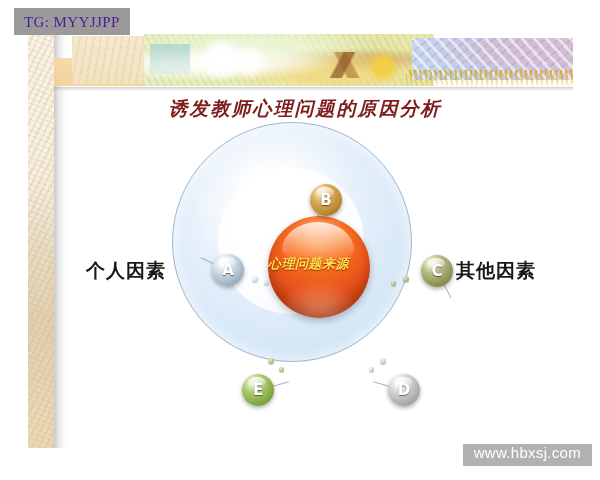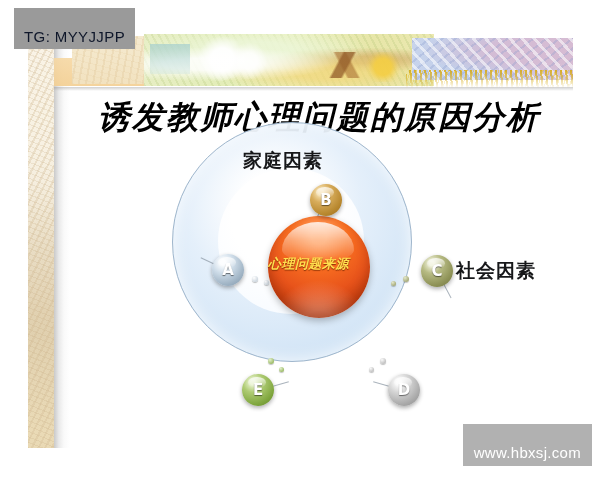--- a/index.html
+++ b/index.html
@@ -137,27 +137,27 @@
     left: 26px; top: 57px; width: 519px; height: 4px;
     background: linear-gradient(180deg, rgba(150,150,150,.45) 0%, rgba(255,255,255,0) 100%);
   }
 
   
   #title {
     position: absolute;
     left: 42px;
     top: 66px;
     width: 470px;
-    text-align: right;
+    text-align: center;
     font-family: "DejaVu Serif", "Liberation Serif", serif;
-    font-size: 32px;
+    font-size: 19px;
     font-style: italic;
     font-weight: 700;
     letter-spacing: 2px;
-    color: #000000;
+    color: #7f1d1d;
     white-space: nowrap;
   }
 
   
   #diagram {
     position: absolute;
     left: 0;
     top: 78px;
     width: 545px;
     height: 330px;
@@ -299,32 +299,32 @@
   #label-B { left: 215px; top: 40px;  }
   #label-C { left: 428px; top: 150px; }
   #label-D { left: 405px; top: 272px; }
   #label-E { left: 75px;  top: 272px; }
 
   
   #wm-top {
     position: absolute;
     left: 14px;
     top: 8px;
-    padding: 20px 10px 4px 10px;
+    padding: 6px 10px 4px 10px;
     background: #9a9a9a;
-    color: #0f172a;
+    color: #4c1d95;
     font-size: 15px;
     letter-spacing: .4px;
-    font-family: Liberation Sans, sans-serif;
+    font-family: Liberation Serif, serif;
   }
   #wm-bottom {
     position: absolute;
     right: 8px;
     bottom: 14px;
-    padding: 20px 11px 5px 11px;
+    padding: 0 11px 5px 11px;
     background: #b1b1b1;
     color: #ffffff;
     font-size: 15px;
     letter-spacing: .3px;
     font-family: "Liberation Sans", sans-serif;
   }
 </style>
 </head>
 <body>
 
@@ -393,20 +393,20 @@
     </div>
     <div class="node" id="node-D">
       <div class="shine"></div>
       <div class="glyph">D</div>
     </div>
     <div class="node" id="node-E">
       <div class="shine"></div>
       <div class="glyph">E</div>
     </div>
 
-    <div class="node-label" id="label-B">家庭因素</div>
-    <div class="node-label" id="label-C">社会因素</div>
+    <div class="node-label" id="label-A">个人因素</div>
+    <div class="node-label" id="label-C">其他因素</div>
 
   </div>
 </div>
 
 <div id="wm-top">TG: MYYJJPP</div>
 <div id="wm-bottom">www.hbxsj.com</div>
 
 </body></html>

